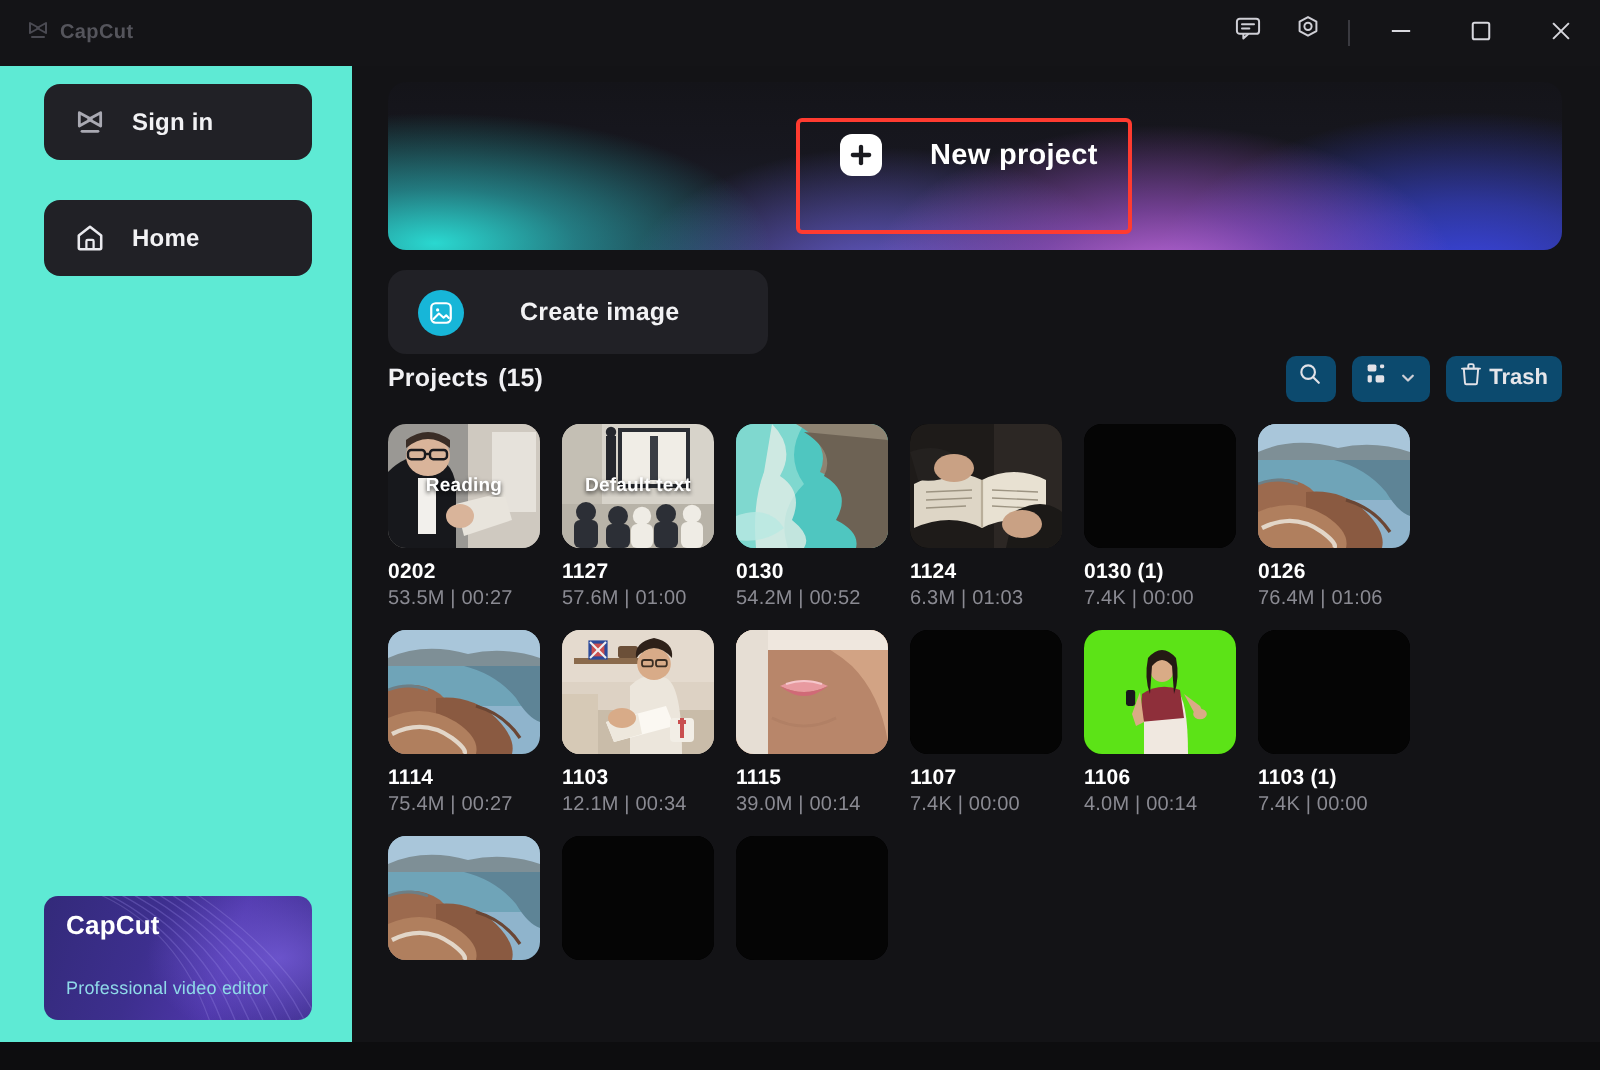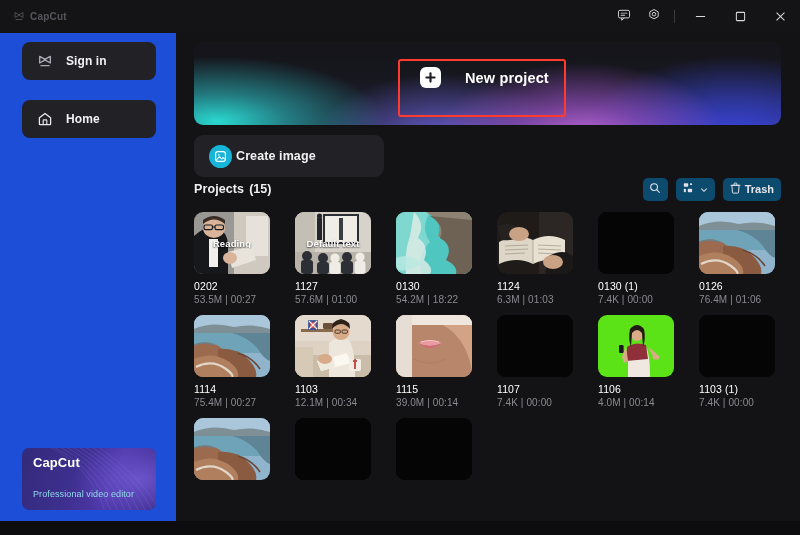--- a/index.html
+++ b/index.html
@@ -79,21 +79,21 @@
   .body-row {
     flex: 1;
     display: flex;
     min-height: 0;
   }
 
   
   .sidebar {
     width: 176px;
     flex: 0 0 176px;
-    background: #1d4ed8;
+    background: #5eead4;
     position: relative;
     padding-top: 9px;
   }
   .side-item {
     height: 38px;
     margin: 0 20px 6px 22px;
     border-radius: 8px;
     display: flex;
     align-items: center;
     gap: 13px;
@@ -217,21 +217,21 @@
 
   
   .create-image-btn {
     margin-top: 10px;
     width: 190px;
     height: 42px;
     border-radius: 9px;
     background: #212126;
     display: flex;
     align-items: center;
-    gap: 4px;
+    gap: 28px;
     padding-left: 15px;
     cursor: default;
   }
   .ci-icon {
     width: 23px;
     height: 23px;
     border-radius: 50%;
     background: #17b6d8;
     display: flex;
     align-items: center;
@@ -285,21 +285,21 @@
     font-size: 11px;
     font-weight: 700;
     color: #e6e6ea;
   }
 
   
   .grid {
     margin-top: 11px;
     display: grid;
     grid-template-columns: repeat(6, 76px);
-    gap: 10px 25px;
+    gap: 10px 11px;
   }
   .card { width: 76px; cursor: default; }
   .thumb {
     width: 76px;
     height: 62px;
     border-radius: 9px;
     overflow: hidden;
     position: relative;
     background: #000000;
   }
@@ -320,21 +320,21 @@
   }
   .thumb-overlay-text.right {
     text-align: right;
     top: 62%;
     padding-right: 3px;
     margin-top: 39px;
   }
   .card-title {
     margin-top: 6px;
     font-size: 10.5px;
-    font-weight: 400;
+    font-weight: 700;
     color: #ffffff;
     letter-spacing: .1px;
     white-space: nowrap;
   }
   .card-meta {
     margin-top: 2px;
     font-size: 10px;
     color: #8a8a92;
     letter-spacing: .1px;
     white-space: nowrap;
@@ -567,21 +567,21 @@
           <div class="card">
             <div class="thumb"><svg viewBox="0 0 76 62" preserveAspectRatio="none">
       <rect width="76" height="62" fill="#4fc6c0"></rect>
       <path d="M0 0 L34 0 Q24 16 34 30 Q20 44 26 62 L0 62 Z" fill="#7fd8cf"></path>
       <path d="M30 0 Q48 10 42 24 Q60 32 52 46 Q66 52 62 62 L76 62 L76 0 Z" fill="#8e8372"></path>
       <path d="M34 4 Q50 14 44 26 Q58 34 50 48 Q62 54 60 62 L76 62 L76 8 Z" fill="#6d6254"></path>
       <path d="M18 0 Q30 12 22 26 Q34 34 28 48 Q38 56 34 62 L10 62 Q8 40 14 24 Z" fill="#e8efe8" opacity=".75"></path>
       <path d="M0 46 Q16 40 24 52 Q14 60 0 58 Z" fill="#b9e8e2" opacity=".8"></path>
     </svg></div>
             <div class="card-title">0130</div>
-            <div class="card-meta">54.2M | 18:22</div>
+            <div class="card-meta">54.2M | 00:52</div>
           </div>
           <div class="card">
             <div class="thumb"><svg viewBox="0 0 76 62" preserveAspectRatio="none">
       <rect width="76" height="62" fill="#1e1b19"></rect>
       <rect x="42" y="0" width="34" height="62" fill="#2c2724"></rect>
       <path d="M2 30 Q20 20 36 28 L36 52 Q20 44 2 52 Z" fill="#ded6c6"></path>
       <path d="M36 28 Q52 20 68 28 L68 52 Q52 44 36 52 Z" fill="#e8e1d2"></path>
       <line x1="36" y1="28" x2="36" y2="52" stroke="#b9ae9a" stroke-width="1.1"></line>
       <g stroke="#9d9482" stroke-width=".7">
         <line x1="8" y1="34" x2="31" y2="33"></line>

